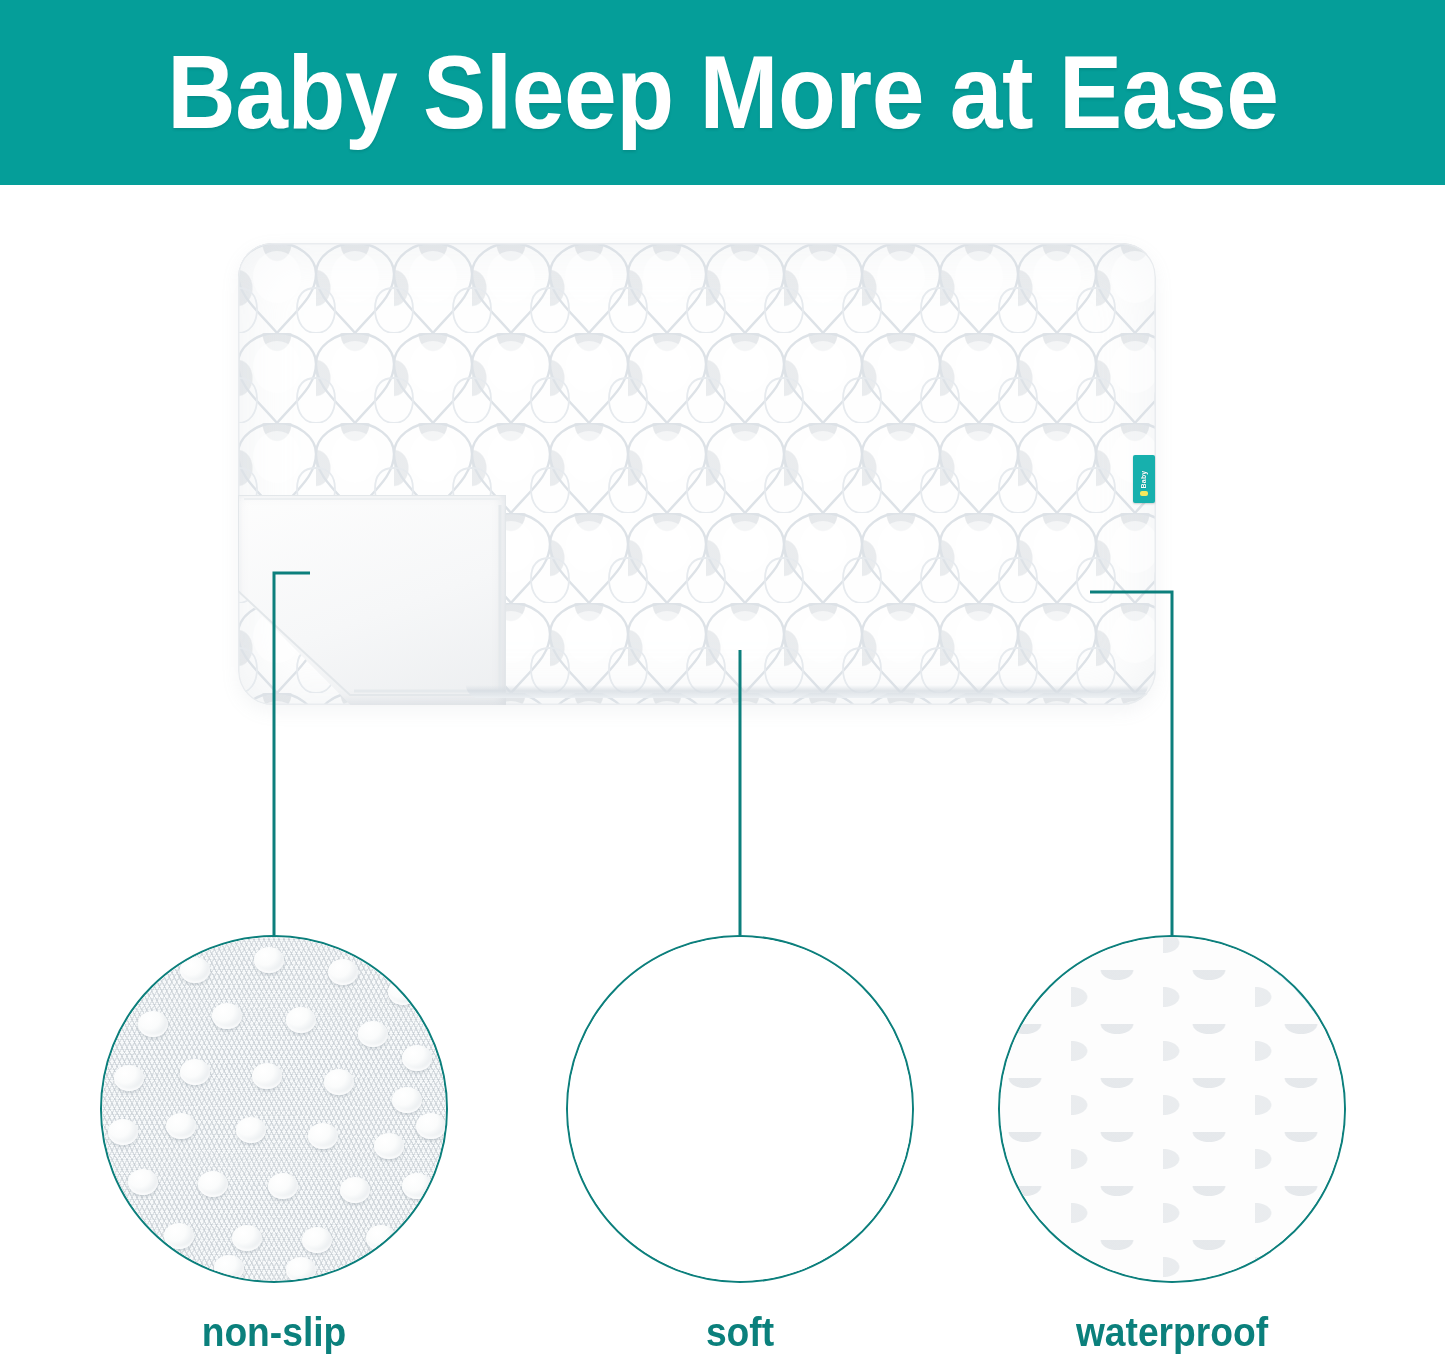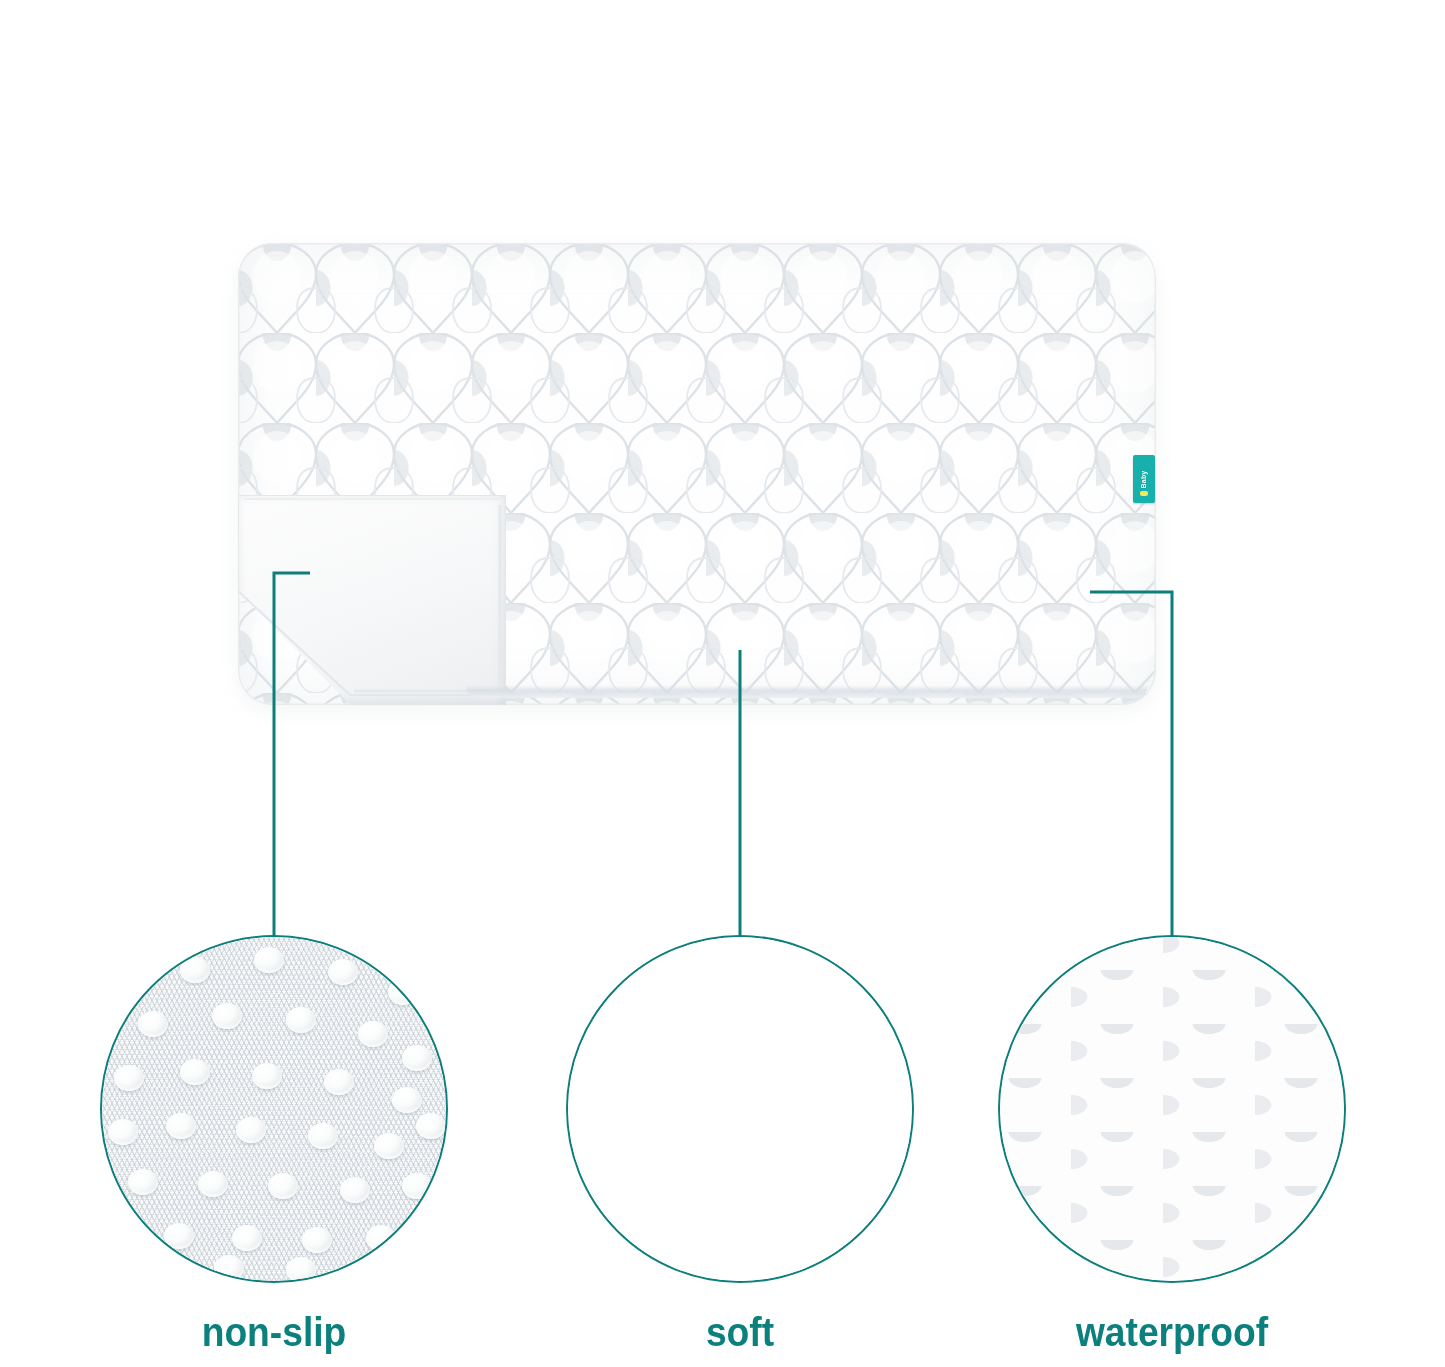--- a/index.html
+++ b/index.html
@@ -239,20 +239,23 @@
   }
   #caption-nonslip { left: 100px; top: 1310px; }
   #caption-soft    { left: 566px; top: 1310px; }
   #caption-waterproof { left: 998px; top: 1310px; }
 </style>
 </head>
 <body>
 
 <div class="infographic">
 
+  <div class="banner" style="background: rgb(5, 158, 153);">
+    <div class="banner-title" style="color: rgb(255, 255, 255);">Baby Sleep More at Ease</div>
+  </div>
 
   <div class="pad-stage">
     <div class="pad">
 
       <div class="pad-body"></div>
 
       <div class="quilt-svg">
         <svg width="918" height="462" viewBox="0 0 918 462" preserveAspectRatio="none">
           <defs>
             <pattern id="ogee" width="78" height="90" patternUnits="userSpaceOnUse">

